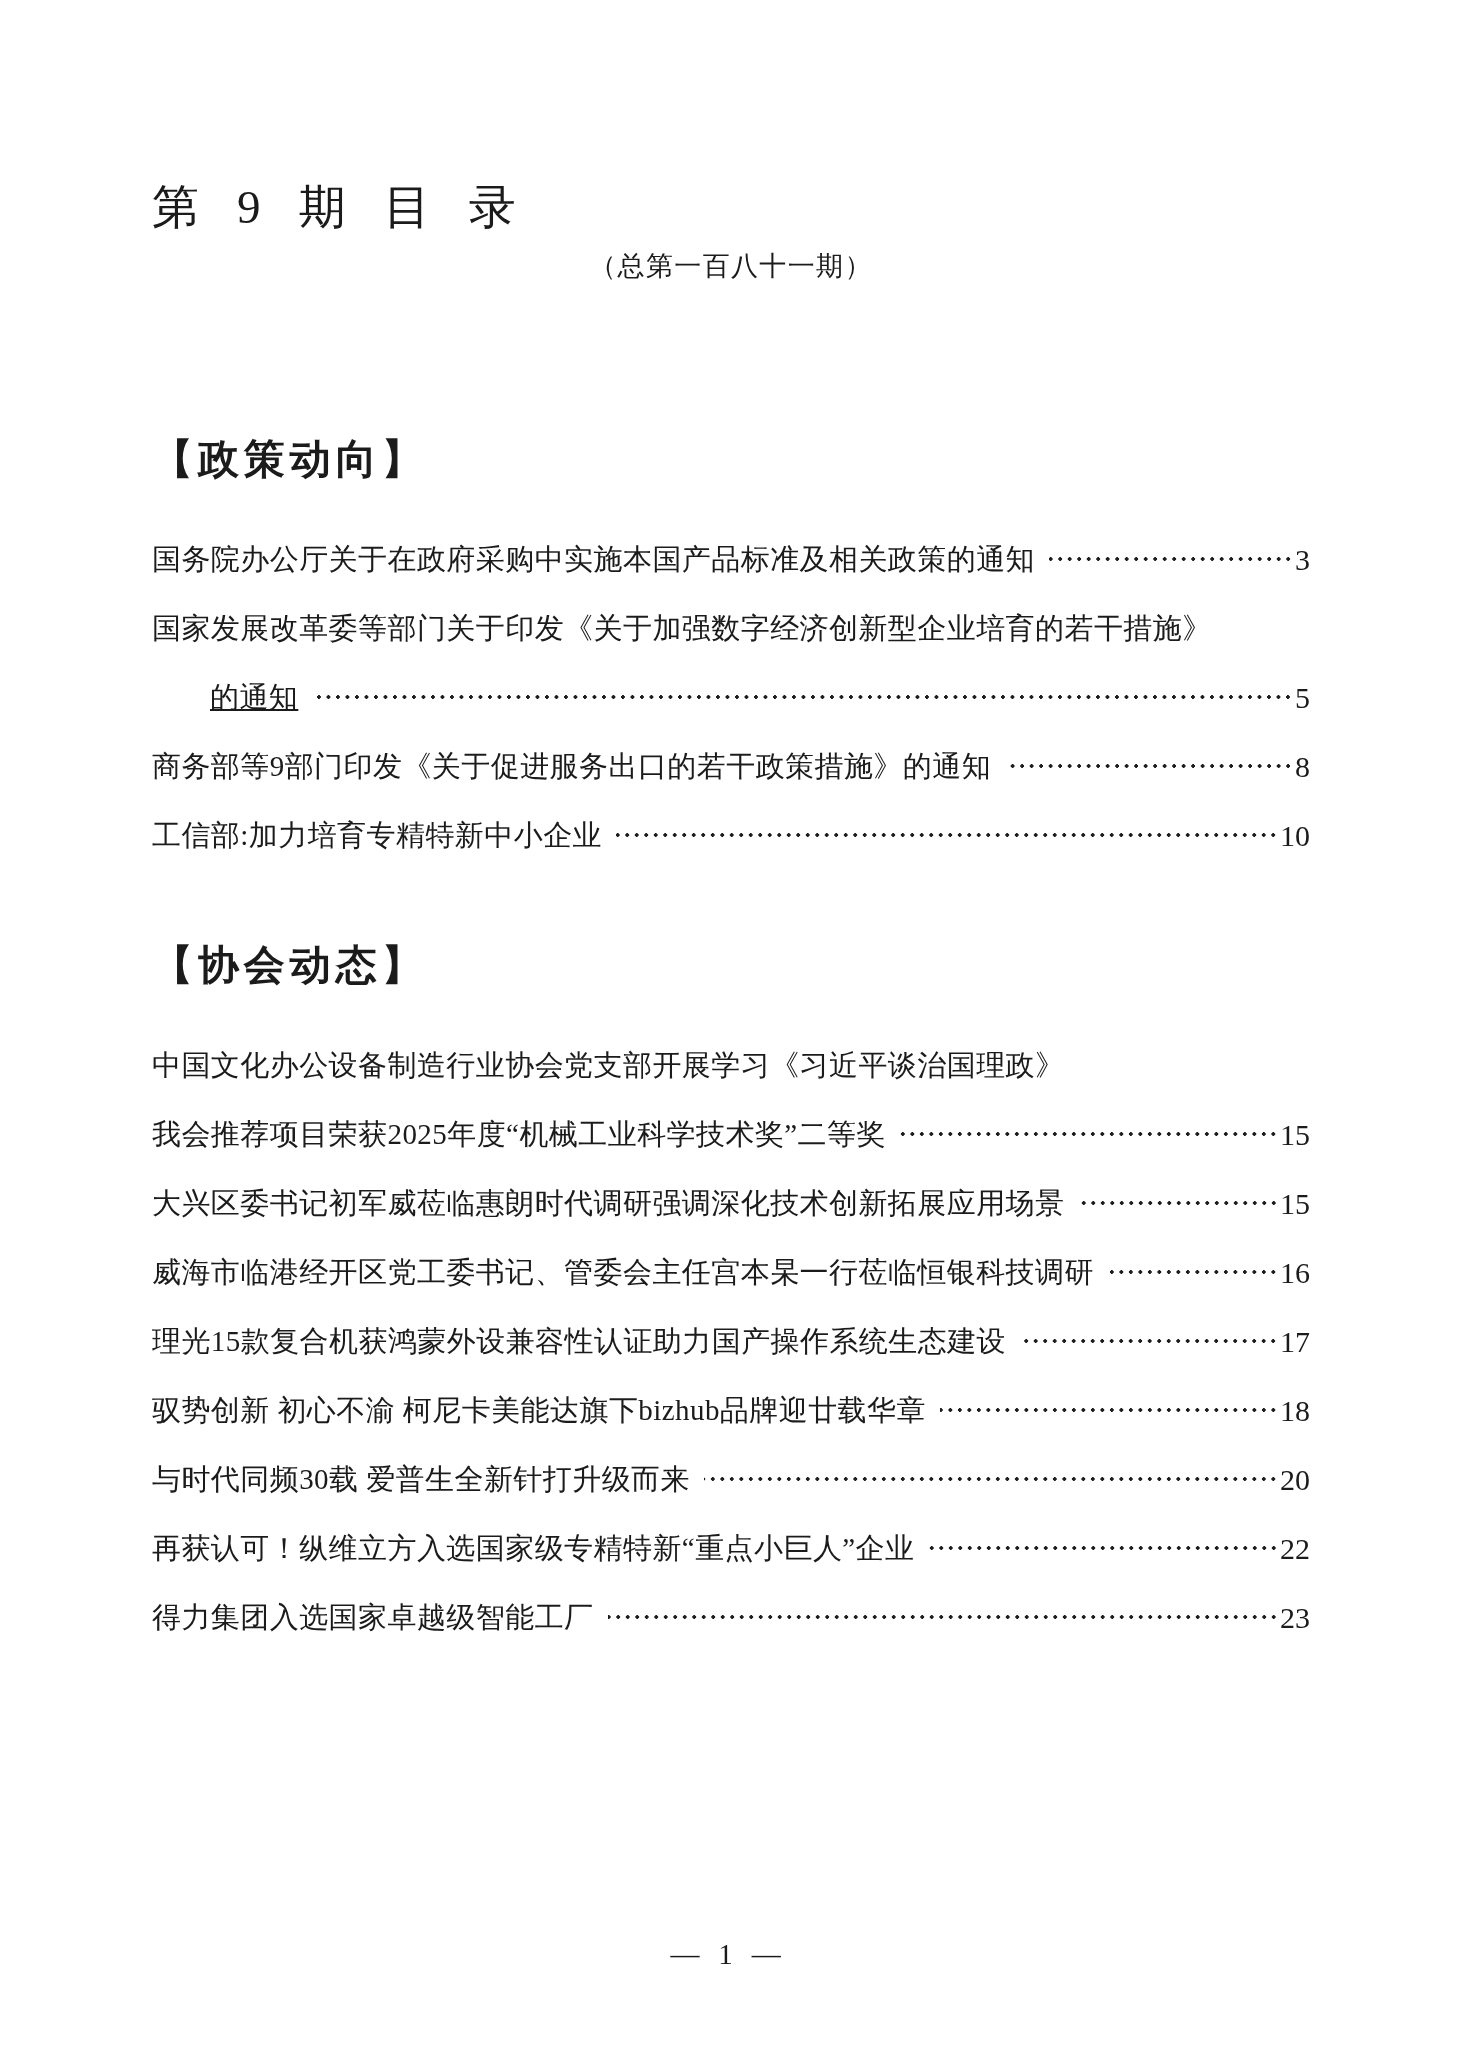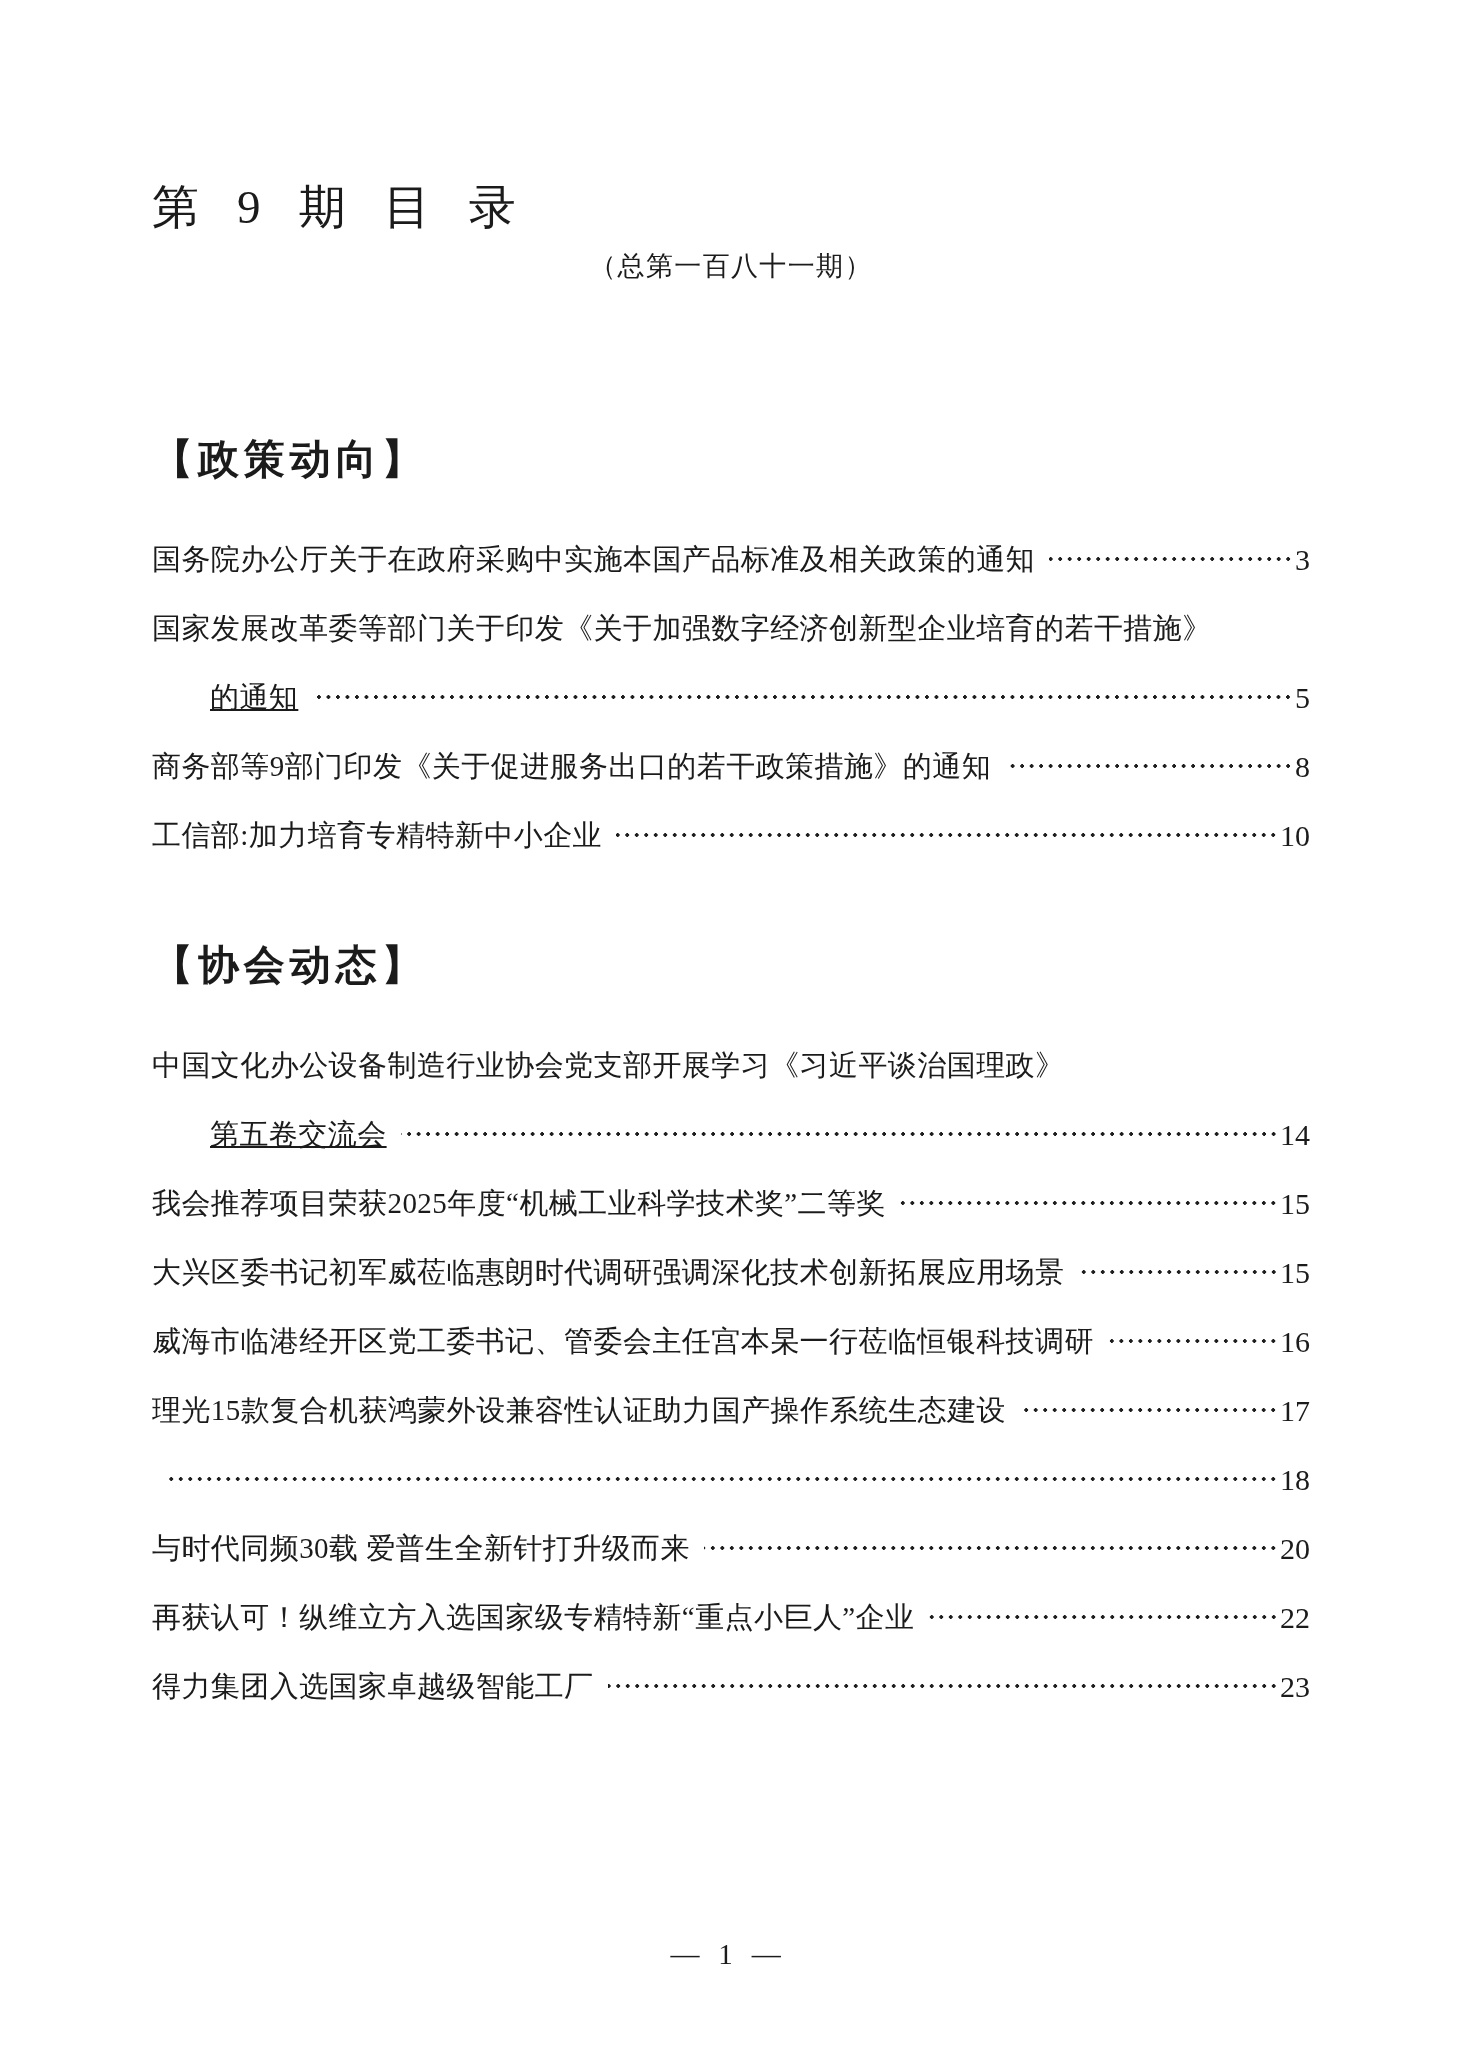--- a/index.html
+++ b/index.html
@@ -127,25 +127,20 @@
   </div>
 
   <div class="toc-section">
     <div class="section-header">【协会动态】</div>
     <div class="section-entries">
   <div class="toc-row no-page">
     <span class="toc-text">中国文化办公设备制造行业协会党支部开展学习《习近平谈治国理政》</span>
 
   </div>
 
-  <div class="toc-row indent">
-    <span class="toc-text">第五卷交流会</span>
-    <span class="leader"></span>
-    <span class="toc-page">14</span>
-  </div>
 
   <div class="toc-row">
     <span class="toc-text">我会推荐项目荣获2025年度“机械工业科学技术奖”二等奖</span>
     <span class="leader"></span>
     <span class="toc-page">15</span>
   </div>
 </div>
   </div>
 
   <div class="toc-section">
@@ -162,20 +157,21 @@
     <span class="toc-page">16</span>
   </div>
 
   <div class="toc-row">
     <span class="toc-text">理光15款复合机获鸿蒙外设兼容性认证助力国产操作系统生态建设</span>
     <span class="leader"></span>
     <span class="toc-page">17</span>
   </div>
 
   <div class="toc-row">
+    <span class="toc-text">驭势创新 初心不渝 柯尼卡美能达旗下bizhub品牌迎廿载华章</span>
     <span class="leader"></span>
     <span class="toc-page">18</span>
   </div>
 
   <div class="toc-row">
     <span class="toc-text">与时代同频30载 爱普生全新针打升级而来</span>
     <span class="leader"></span>
     <span class="toc-page">20</span>
   </div>
 

